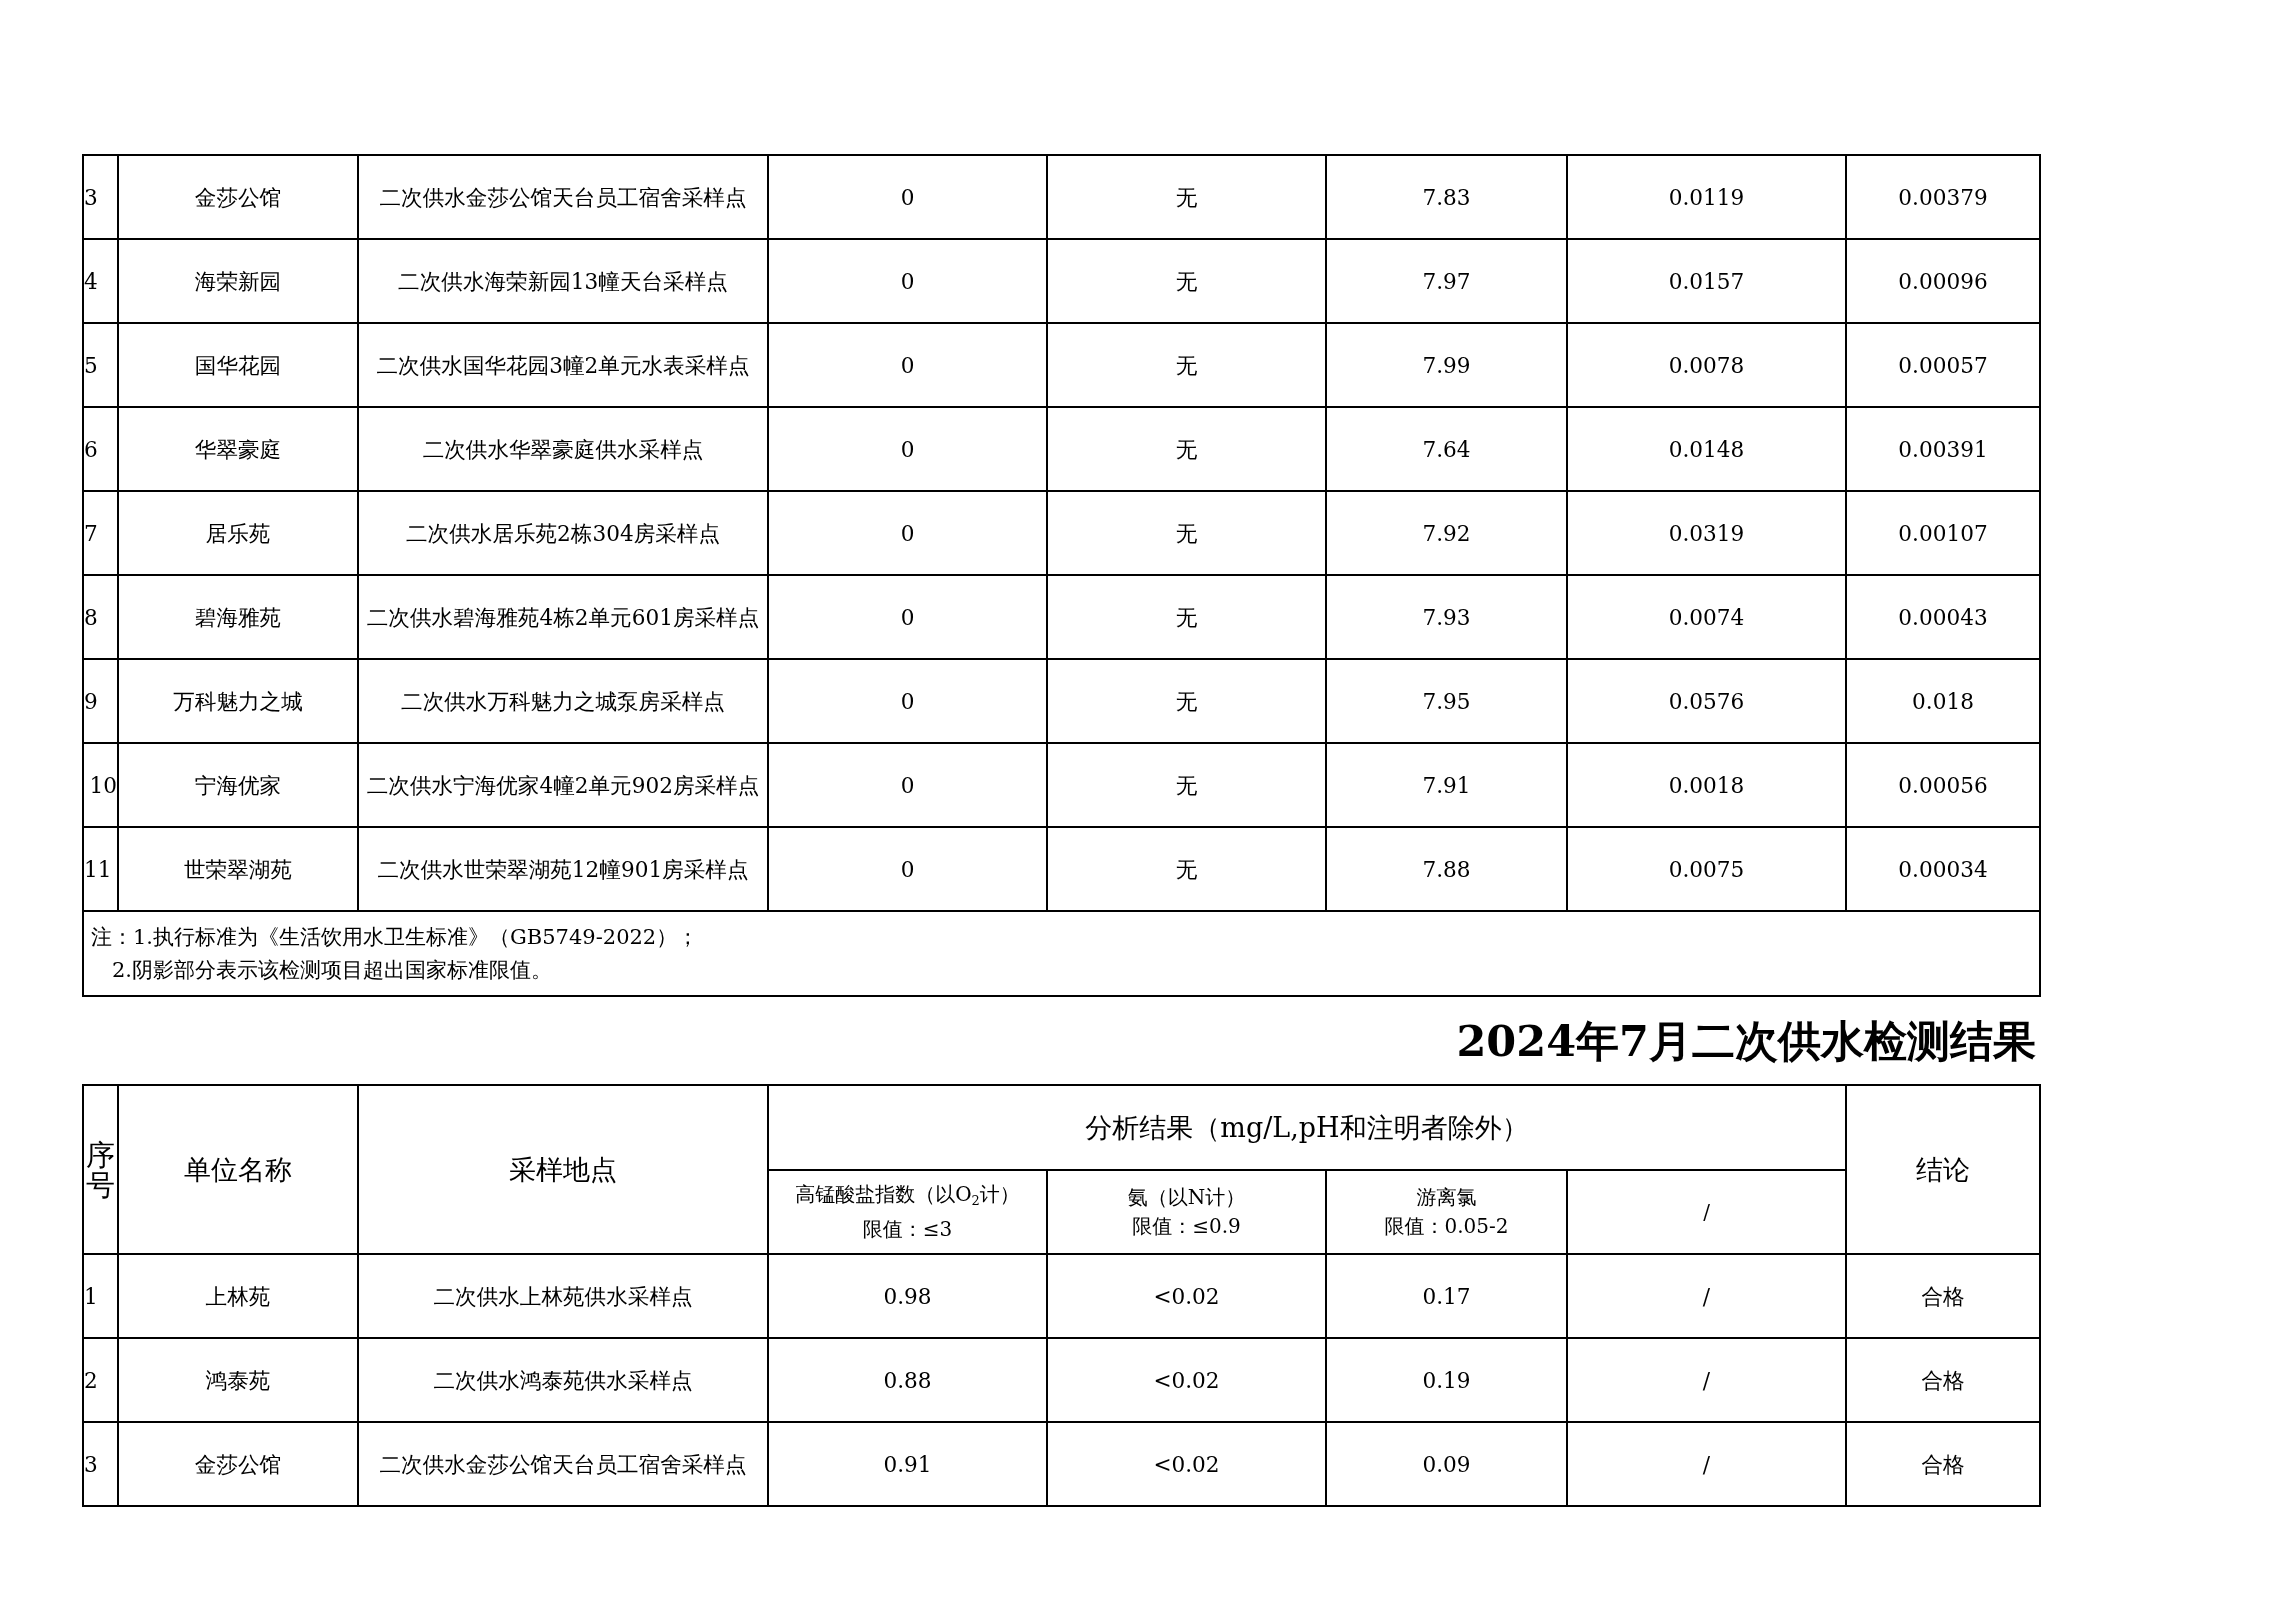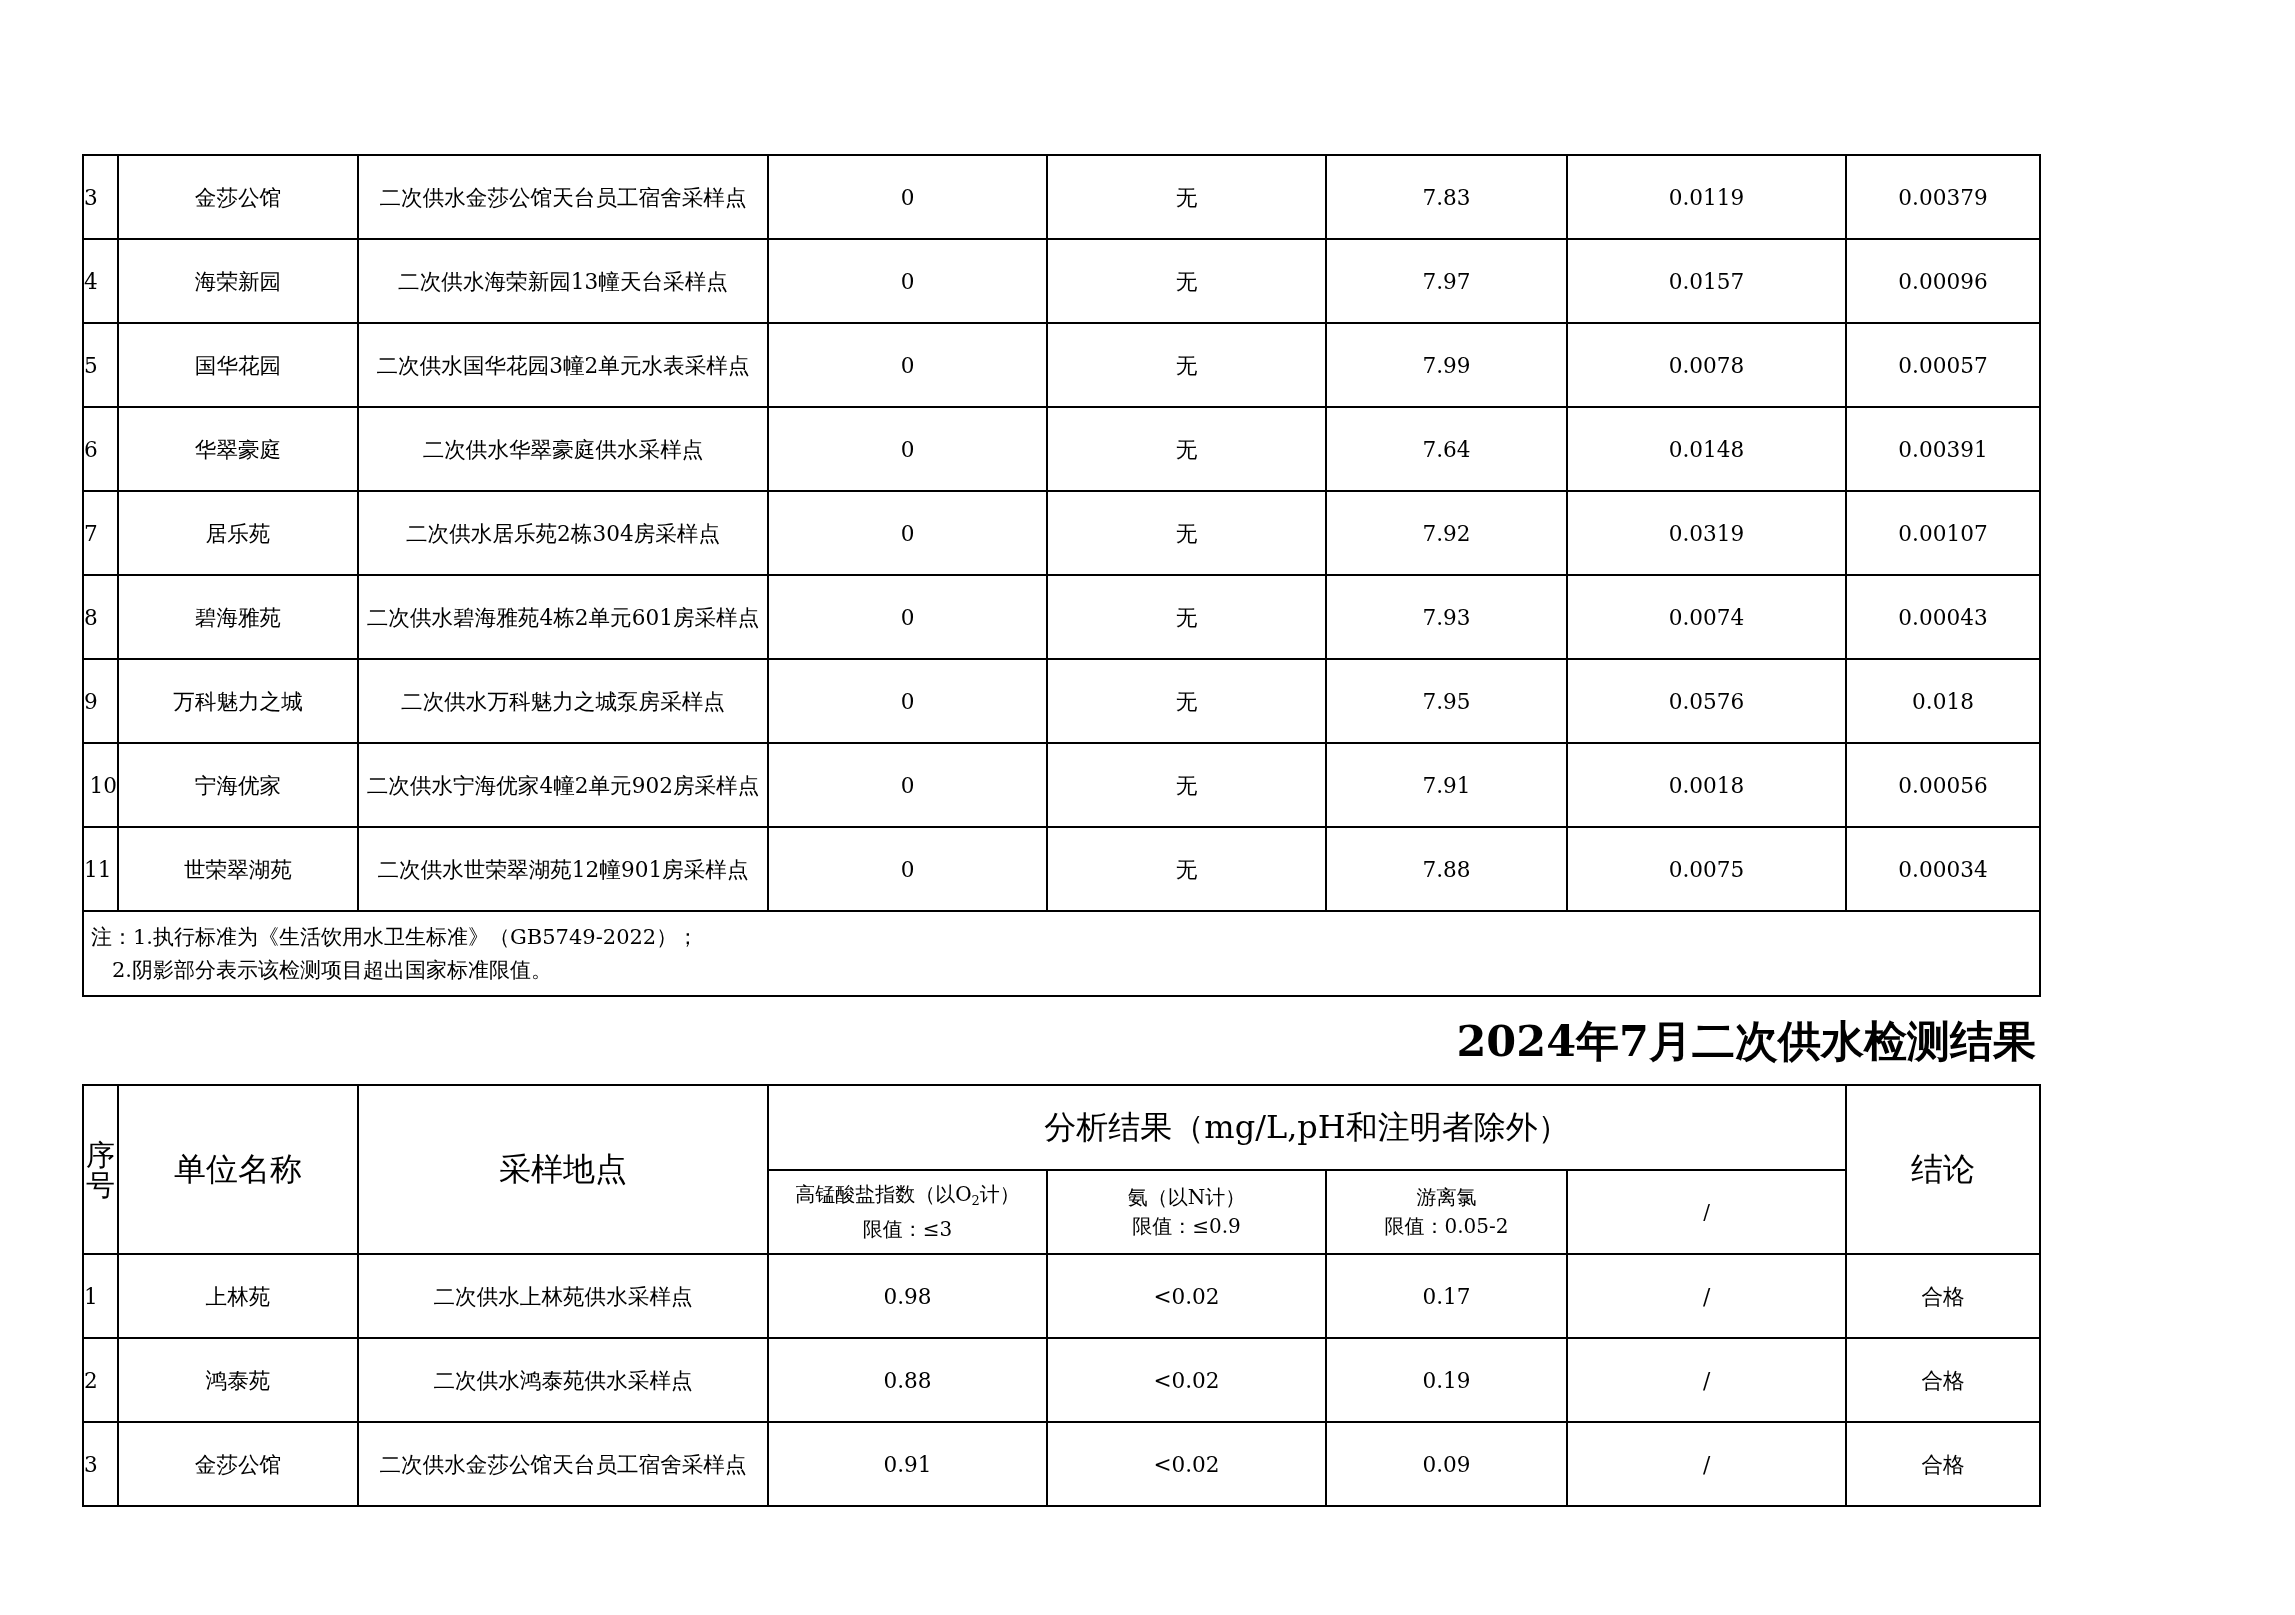--- a/index.html
+++ b/index.html
@@ -7,21 +7,21 @@
          font-family:"DejaVu Serif","Liberation Serif",serif; color:#000; }
   table { border-collapse:collapse; position:absolute; table-layout:fixed; }
   td, th { border:2px solid #000; text-align:center; vertical-align:middle;
            font-weight:normal; padding:0; font-size:21.6px; }
   .tbl1 { left:82px; top:154px; width:1953px; }
   .tbl2 { left:82px; top:1084px; width:1953px; }
   .row1 { height:84px; }
   .note-cell { text-align:left; padding-left:7px; font-size:21px; line-height:33px; height:83px; }
   .title { position:absolute; left:0; width:2036px; top:1013px; text-align:right;
            font-size:43px; font-weight:bold; font-family:"DejaVu Serif","Liberation Serif",serif; }
-  .hdr-big { font-size:32px; }
+  .hdr-big { font-size:27px; }
   .hdr-small { font-size:20px; line-height:29px; }
   .vert { font-size:29px; line-height:30px; }
   sub { font-size:13px; vertical-align:-3.9px; }
 </style>
 </head>
 <body>
 
 <table class="tbl1">
   <colgroup>
     <col style="width:35px">

